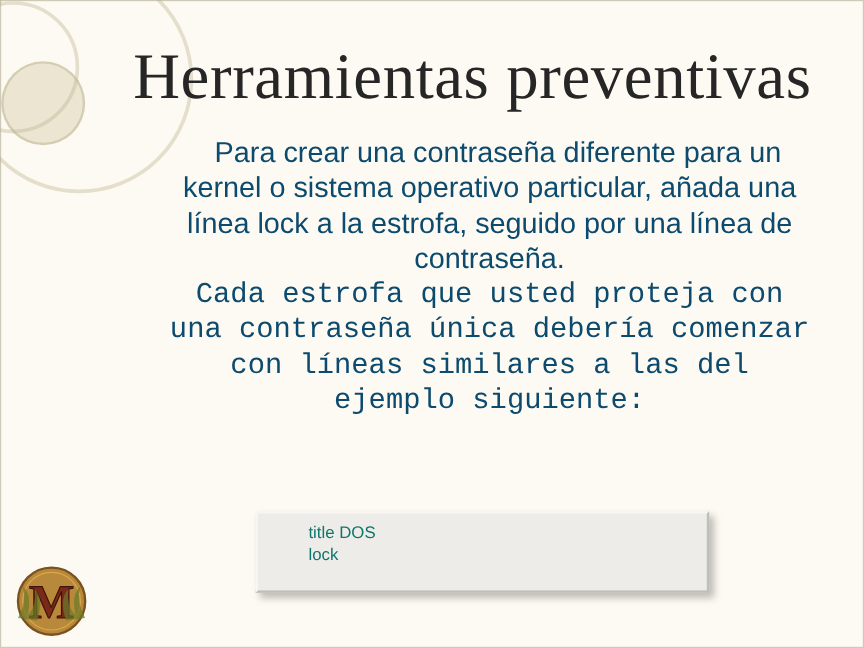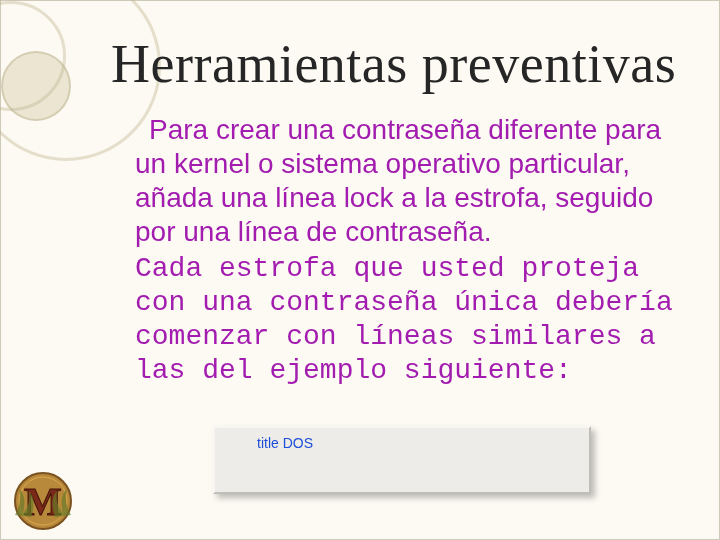--- a/index.html
+++ b/index.html
@@ -62,23 +62,24 @@
     font-family: Georgia, 'Times New Roman', serif;
     font-size: 54px;
     color: #262626;
     letter-spacing: 0.5px;
   }
   .body-text {
     position: absolute;
     left: 120px;
     top: 112px;
     width: 560px;
-    font-size: 28px;
+    font-size: 24px;
     line-height: 1.22;
-    color: #a21caf;
+    color: #0c4a6e;
+    text-align: center;
   }
   .body-text p {
     margin: 0 0 2px 0;
   }
   .p1 { text-indent: 14px; padding-left: 14px; }
   .p2 { text-indent: 0; padding-left: 14px; font-family: Liberation Mono, monospace; }
   
   .code-box {
     position: absolute;
     left: 212px;
@@ -88,21 +89,21 @@
     background: #edece8;
     border-top: 2px solid #f7f6f2;
     border-left: 2px solid #f7f6f2;
     border-right: 2px solid #bfbeb8;
     border-bottom: 2px solid #bfbeb8;
     box-shadow: 4px 4px 6px rgba(0,0,0,0.25);
     box-sizing: border-box;
     padding: 6px 0 0 42px;
     font-family: Verdana, Arial, sans-serif;
     font-size: 14px;
-    color: #1d4ed8;
+    color: #0f766e;
     line-height: 1.35;
     z-index: 5;
   }
   .code-box .pw-italic {
     font-style: italic;
   }
   
   .emblem {
     position: absolute;
     left: 8px;
@@ -126,20 +127,21 @@
 
   <div class="title">Herramientas preventivas</div>
 
   <div class="body-text">
     <p class="p1">Para crear una contraseña diferente para un kernel o sistema operativo particular, añada una línea lock a la estrofa, seguido por una línea de contraseña.</p>
     <p class="p2">Cada estrofa que usted proteja con una contraseña única debería comenzar con líneas similares a las del ejemplo siguiente:</p>
   </div>
 
   <div class="code-box">
     <div>title DOS</div>
+    <div>lock</div>
   </div>
 
   <div class="emblem">
     <svg viewBox="0 0 68 68">
       <circle cx="34" cy="36" r="28" fill="#b8893a" stroke="#7a5220" stroke-width="2"></circle>
       <circle cx="34" cy="36" r="24" fill="none" stroke="#dba84e" stroke-width="1"></circle>
       <text x="34" y="50" text-anchor="middle" font-family="Georgia, serif" font-weight="bold" font-size="40" fill="#7b2a1a" stroke="#3d1208" stroke-width="1">M</text>
       <path d="M6 50 Q14 36 10 24 Q18 30 14 48 Q22 40 20 26 Q28 34 22 52" fill="#6a7a2a" opacity="0.7"></path>
       <path d="M62 50 Q54 36 58 24 Q50 30 54 48 Q46 40 48 26 Q40 34 46 52" fill="#6a7a2a" opacity="0.7"></path>
     </svg>

